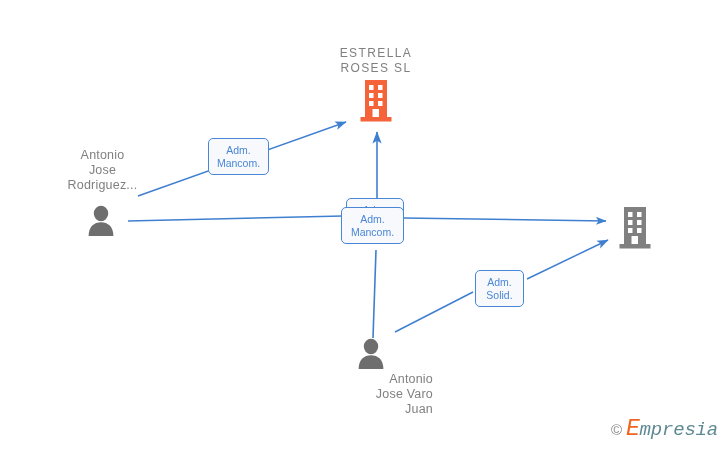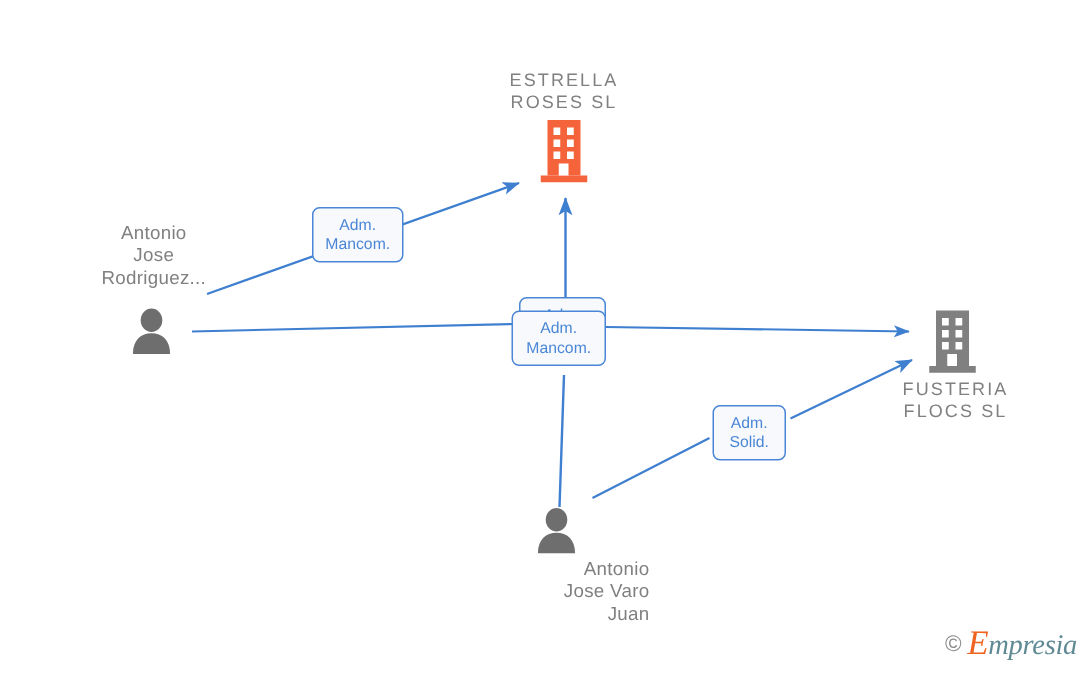--- a/index.html
+++ b/index.html
@@ -80,21 +80,21 @@
     display: flex;
     align-items: center;
     gap: 4px;
     user-select: none;
   }
   .wm-c {
     font-size: 15px;
     color: #8a8a8a;
   }
   .wm-text {
-    font-family: Liberation Serif, serif;
+    font-family: Liberation Mono, monospace;
     font-style: italic;
     font-size: 19px;
     color: #5f8a93;
     letter-spacing: -0.2px;
   }
   .wm-text .wm-e {
     color: #f0641f;
     font-size: 23px;
   }
 </style>
@@ -154,22 +154,20 @@
       <rect x="10" y="7" width="4.5" height="5" fill="#ffffff"></rect>
       <rect x="19" y="7" width="4.5" height="5" fill="#ffffff"></rect>
       <rect x="10" y="15" width="4.5" height="5" fill="#ffffff"></rect>
       <rect x="19" y="15" width="4.5" height="5" fill="#ffffff"></rect>
       <rect x="10" y="23" width="4.5" height="5" fill="#ffffff"></rect>
       <rect x="19" y="23" width="4.5" height="5" fill="#ffffff"></rect>
       <rect x="13.5" y="31" width="6.5" height="8" fill="#ffffff"></rect>
     </svg>
   </div>
 
-  <div class="node-label company-label" style="left:567px; top:252px; width:140px;">FUSTERIA
-FLOCS  SL</div>
 
   <div class="node-label person-label" style="left:40px; top:148px; width:125px;">Antonio
 Jose
 Rodriguez...</div>
 
   <div class="icon-wrap" style="left:85px; top:204px;">
     <svg width="32" height="32" viewBox="0 0 32 32" xmlns="http://www.w3.org/2000/svg">
       <ellipse cx="16" cy="9.5" rx="7.2" ry="7.8" fill="#6e6e6e"></ellipse>
       <path d="M3.6,32 C3.6,22.6 9.1,18.2 16,18.2 C22.9,18.2 28.4,22.6 28.4,32 Z" fill="#6e6e6e"></path>
     </svg>

